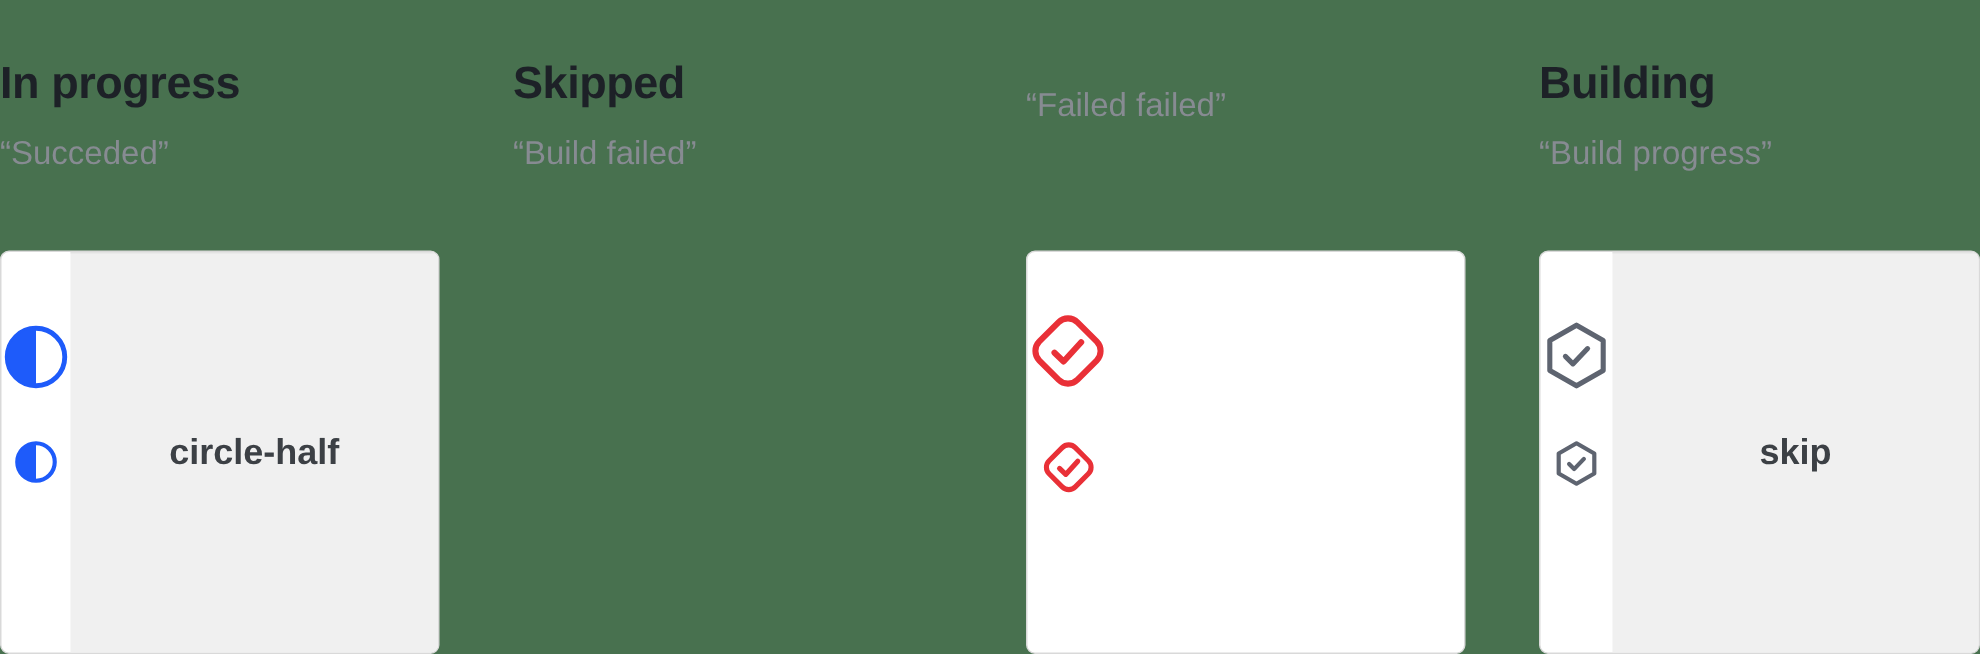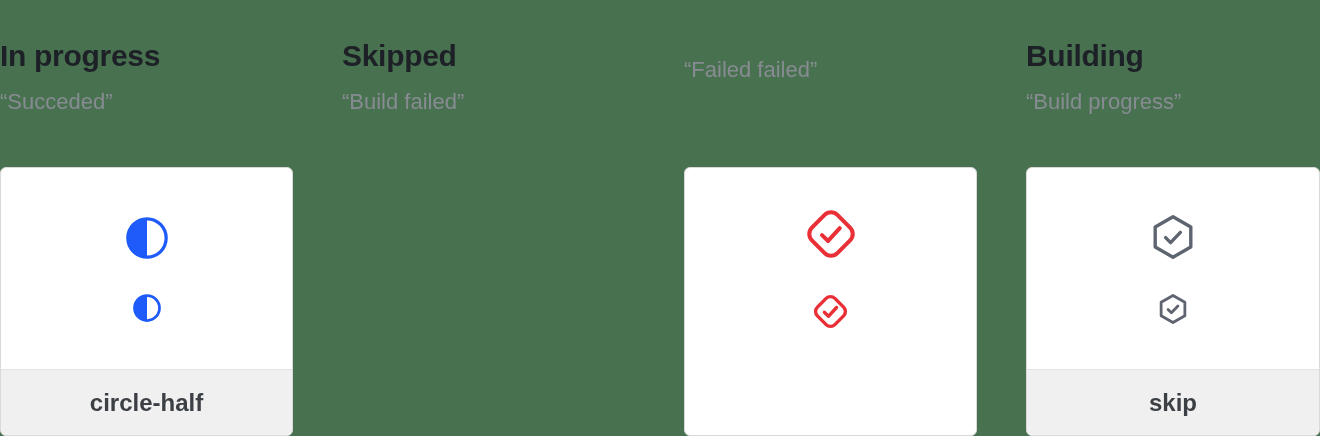--- a/index.html
+++ b/index.html
@@ -20,21 +20,21 @@
     font-size:30px; line-height:32px; font-weight:800;
     color:#1D2127; letter-spacing:-0.3px;
   }
   .subtitle {
     margin-top:17px; font-size:22px; line-height:26px;
     font-weight:500; color:#878B92;
   }
   .card {
     height:269px; background:#FFFFFF;
     border:1px solid #D9D9D9; border-radius:6px;
-    display:flex; flex-direction:column; overflow:hidden;
+    display:flex; flex-direction:row; overflow:hidden;
   }
   .card-body {
     height:201px; flex:none;
     display:flex; flex-direction:column;
     align-items:center; justify-content:center; gap:32px;
   }
   .card-footer {
     flex:1; background:#F0F0F0; border-top:1px solid #E3E3E3;
     display:flex; align-items:center; justify-content:center;
   }

